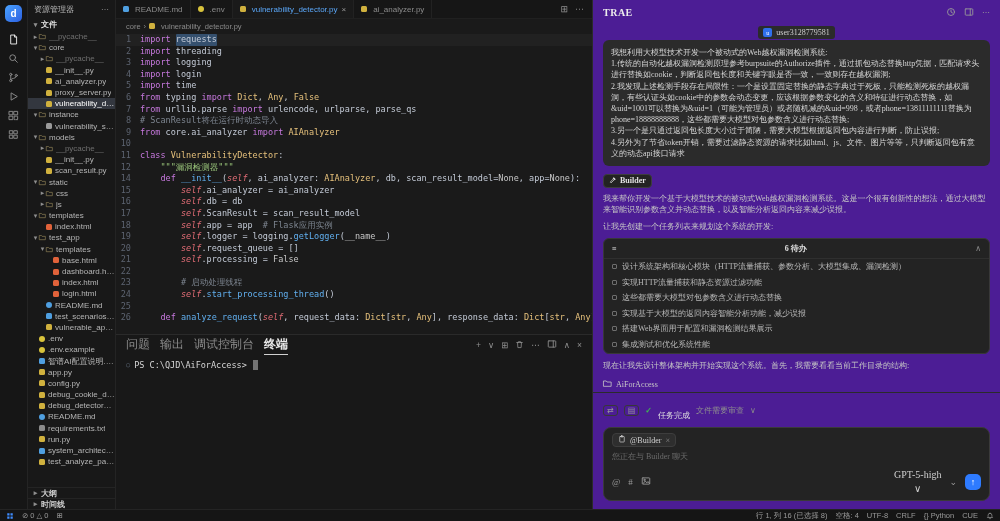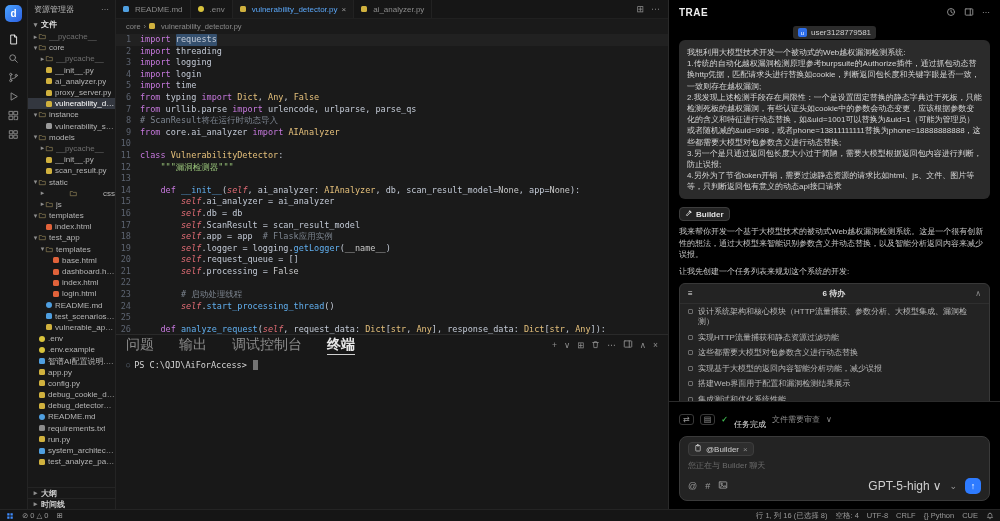--- a/index.html
+++ b/index.html
@@ -49,30 +49,30 @@
   .cline { display:flex; height:11.6px; white-space:pre; }
   .cline.current { background:rgba(255,255,255,0.03); }
   .gutter { width:24px; flex:none; text-align:right; padding-right:9px; color:#5c6370; }
   .tk-k{color:#c678dd} .tk-p{color:#c3cad6} .tk-c{color:#7d8590} .tk-s{color:#98c379}
   .tk-t{color:#e5c07b} .tk-f{color:#61afef} .tk-sf{color:#e06c75;font-style:italic}
   .tk-sel{background:#35506e;border-radius:1px}
 
   
   .panel { height:175px; border-top:1px solid #2a2a2a; display:flex; flex-direction:column; background:#181818; }
   .panel-head { height:20px; display:flex; align-items:center; justify-content:space-between; padding:0 10px; }
-  .panel-tabs { display:flex; gap:25px; font-size:14px; color:#8b8b8b; height:100%; align-items:center; }
+  .panel-tabs { display:flex; gap:10px; font-size:12px; color:#8b8b8b; height:100%; align-items:center; }
   .panel-tab { height:100%; display:flex; align-items:center; cursor:pointer; border-bottom:1px solid transparent; }
   .panel-tab.active { color:#e8e8e8; border-bottom-color:#d0d0d0; font-weight:bold; }
   .panel-actions { display:flex; gap:7px; color:#8f8f8f; font-size:8.5px; align-items:center; }
   .terminal { flex:1; padding:5px 10px; font-family:"DejaVu Sans Mono", monospace; font-size:8.5px; color:#d6d6d6; display:flex; align-items:flex-start; gap:4px; }
   .term-deco { color:#5f6b7a; font-size:7px; line-height:11px; }
   .cursor { width:5px; height:10px; background:#9a9a9a; opacity:.7; display:inline-block; margin-left:2px; }
 
   
-  .trae { width:332px; background:#000000; border-left:1px solid #2a2a2a; display:flex; flex-direction:column; font-size:8px; }
+  .trae { width:408px; background:#4c1d95; border-left:1px solid #2a2a2a; display:flex; flex-direction:column; font-size:8px;font-family:Liberation Serif, serif; }
   .trae-head { height:24px; display:flex; align-items:center; justify-content:space-between; padding:0 10px; }
   .trae-title { font-size:10px; font-weight:bold; color:#ededed; letter-spacing:.5px; }
   .head-icons { display:flex; gap:8px; color:#9a9a9a; align-items:center; }
   .head-icons .icon { display:flex; }
   .trae-body { flex:1; overflow:hidden; padding:2px 10px 4px; display:flex; flex-direction:column; }
   .badge-row { display:flex; justify-content:center; margin-bottom:1px; }
   .user-badge { display:inline-flex; align-items:center; gap:4px; background:#2b2b2b; border-radius:3px; padding:2px 5px; color:#cfcfcf; }
   .avatar { width:9px; height:9px; border-radius:2px; background:#2f6feb; color:#fff; font-size:6px; display:flex; align-items:center; justify-content:center; }
   .user-msg { background:#2b2b2b; border-radius:6px; padding:7px 8px; color:#d6d6d6; line-height:1.4; white-space:pre-wrap; margin-bottom:8px; }
   .builder-row { margin-bottom:5px; }
@@ -90,21 +90,21 @@
   .foot-icon { border:1px solid #383838; border-radius:3px; padding:0 3px; font-size:8px; color:#9a9a9a; }
   .check { color:#3fb950; font-weight:bold; }
   .task-done { color:#e0e0e0;margin-top:11px; }
   .review-link { color:#8f8f8f; cursor:pointer; }
   .input-card { margin:0 10px 8px; border:1px solid #3a3a3a; border-radius:8px; background:#232323; padding:5px 8px 6px; display:flex; flex-direction:column; gap:4px; }
   .ctx-chip { align-self:flex-start; display:inline-flex; align-items:center; gap:4px; background:#2e2e2e; border:1px solid #3d3d3d; border-radius:4px; padding:1px 5px; color:#d0d0d0; }
   .ctx-close { color:#8a8a8a; }
   .ph { color:#6b6b6b; min-height:14px; }
   .input-actions { display:flex; align-items:center; gap:8px; color:#9a9a9a; font-size:9px; }
   .ia-spacer { flex:1; }
-  .model-chip { display:flex; align-items:center; gap:3px; font-size:12px; color:#cfcfcf; cursor:pointer; }
+  .model-chip { display:flex; align-items:center; gap:3px; font-size:10px; color:#cfcfcf; cursor:pointer;flex-direction:column; }
   .send-btn { width:16px; height:16px; border-radius:5px; background:#2e7bff; color:#fff; display:flex; align-items:center; justify-content:center; font-size:9px; cursor:pointer; }
 
   
   .statusbar { height:12px; background:#151515; border-top:1px solid #242424; display:flex; align-items:center; justify-content:space-between; font-size:7.5px; color:#9a9a9a; padding:0 6px; }
   .sb-left, .sb-right { display:flex; align-items:center; gap:8px; }
   .sb-item { display:flex; align-items:center; gap:2px; cursor:pointer; }
   .remote { color:#3f8cff; display:flex; }
   svg { overflow:visible; }
 </style>
 </head>
@@ -261,21 +261,21 @@
           </div>
           <div class="tree-row" style="padding-left: 4px;">
             <span class="chev">▾</span>
             <span class="folder-glyph">
               <svg width="7" height="7" viewBox="0 0 16 16" fill="none" stroke="currentColor" stroke-width="1.4" stroke-linecap="round" stroke-linejoin="round">
                 <path d="M1.5 3.5h4.2L7.2 5.4h7.3v7.6h-13z"></path>
               </svg>
             </span>
             <span class="tree-label">static</span>
           </div>
-          <div class="tree-row" style="padding-left: 11px; justify-content: space-between;">
+          <div class="tree-row" style="padding-left: 11px;">
             <span class="chev">▸</span>
             <span class="folder-glyph">
               <svg width="7" height="7" viewBox="0 0 16 16" fill="none" stroke="currentColor" stroke-width="1.4" stroke-linecap="round" stroke-linejoin="round">
                 <path d="M1.5 3.5h4.2L7.2 5.4h7.3v7.6h-13z"></path>
               </svg>
             </span>
             <span class="tree-label">css</span>
           </div>
           <div class="tree-row" style="padding-left: 11px;">
             <span class="chev">▸</span>
@@ -464,21 +464,20 @@
           <div class="cline"><span class="gutter">3</span><span class="tk-k">import</span><span class="tk-p"> logging</span></div>
           <div class="cline"><span class="gutter">4</span><span class="tk-k">import</span><span class="tk-p"> login</span></div>
           <div class="cline"><span class="gutter">5</span><span class="tk-k">import</span><span class="tk-p"> time</span></div>
           <div class="cline"><span class="gutter">6</span><span class="tk-k">from</span><span class="tk-p"> typing </span><span class="tk-k">import</span><span class="tk-p"> </span><span class="tk-t">Dict</span><span class="tk-p">, </span><span class="tk-t">Any</span><span class="tk-p">, </span><span class="tk-t">False</span></div>
           <div class="cline"><span class="gutter">7</span><span class="tk-k">from</span><span class="tk-p"> urllib.parse </span><span class="tk-k">import</span><span class="tk-p"> urlencode, urlparse, parse_qs</span></div>
           <div class="cline"><span class="gutter">8</span><span class="tk-c"># ScanResult将在运行时动态导入</span></div>
           <div class="cline"><span class="gutter">9</span><span class="tk-k">from</span><span class="tk-p"> core.ai_analyzer </span><span class="tk-k">import</span><span class="tk-p"> </span><span class="tk-t">AIAnalyzer</span></div>
           <div class="cline"><span class="gutter">10</span></div>
           <div class="cline"><span class="gutter">11</span><span class="tk-k">class</span><span class="tk-p"> </span><span class="tk-t">VulnerabilityDetector</span><span class="tk-p">:</span></div>
           <div class="cline"><span class="gutter">12</span><span class="tk-p">    </span><span class="tk-s">"""漏洞检测器"""</span></div>
-          <div class="cline"><span class="gutter">13</span></div>
           <div class="cline"><span class="gutter">14</span><span class="tk-p">    </span><span class="tk-k">def</span><span class="tk-p"> </span><span class="tk-f">__init__</span><span class="tk-p">(</span><span class="tk-sf">self</span><span class="tk-p">, ai_analyzer: </span><span class="tk-t">AIAnalyzer</span><span class="tk-p">, db, scan_result_model=</span><span class="tk-n2">None</span><span class="tk-p">, app=</span><span class="tk-n2">None</span><span class="tk-p">):</span></div>
           <div class="cline"><span class="gutter">15</span><span class="tk-p">        </span><span class="tk-sf">self</span><span class="tk-p">.ai_analyzer = ai_analyzer</span></div>
           <div class="cline"><span class="gutter">16</span><span class="tk-p">        </span><span class="tk-sf">self</span><span class="tk-p">.db = db</span></div>
           <div class="cline"><span class="gutter">17</span><span class="tk-p">        </span><span class="tk-sf">self</span><span class="tk-p">.ScanResult = scan_result_model</span></div>
           <div class="cline"><span class="gutter">18</span><span class="tk-p">        </span><span class="tk-sf">self</span><span class="tk-p">.app = app  </span><span class="tk-c"># Flask应用实例</span></div>
           <div class="cline"><span class="gutter">19</span><span class="tk-p">        </span><span class="tk-sf">self</span><span class="tk-p">.logger = logging.</span><span class="tk-f">getLogger</span><span class="tk-p">(</span><span class="tk-n2">__name__</span><span class="tk-p">)</span></div>
           <div class="cline"><span class="gutter">20</span><span class="tk-p">        </span><span class="tk-sf">self</span><span class="tk-p">.request_queue = []</span></div>
           <div class="cline"><span class="gutter">21</span><span class="tk-p">        </span><span class="tk-sf">self</span><span class="tk-p">.processing = </span><span class="tk-n2">False</span></div>
           <div class="cline"><span class="gutter">22</span></div>
           <div class="cline"><span class="gutter">23</span><span class="tk-c">        # 启动处理线程</span></div>

